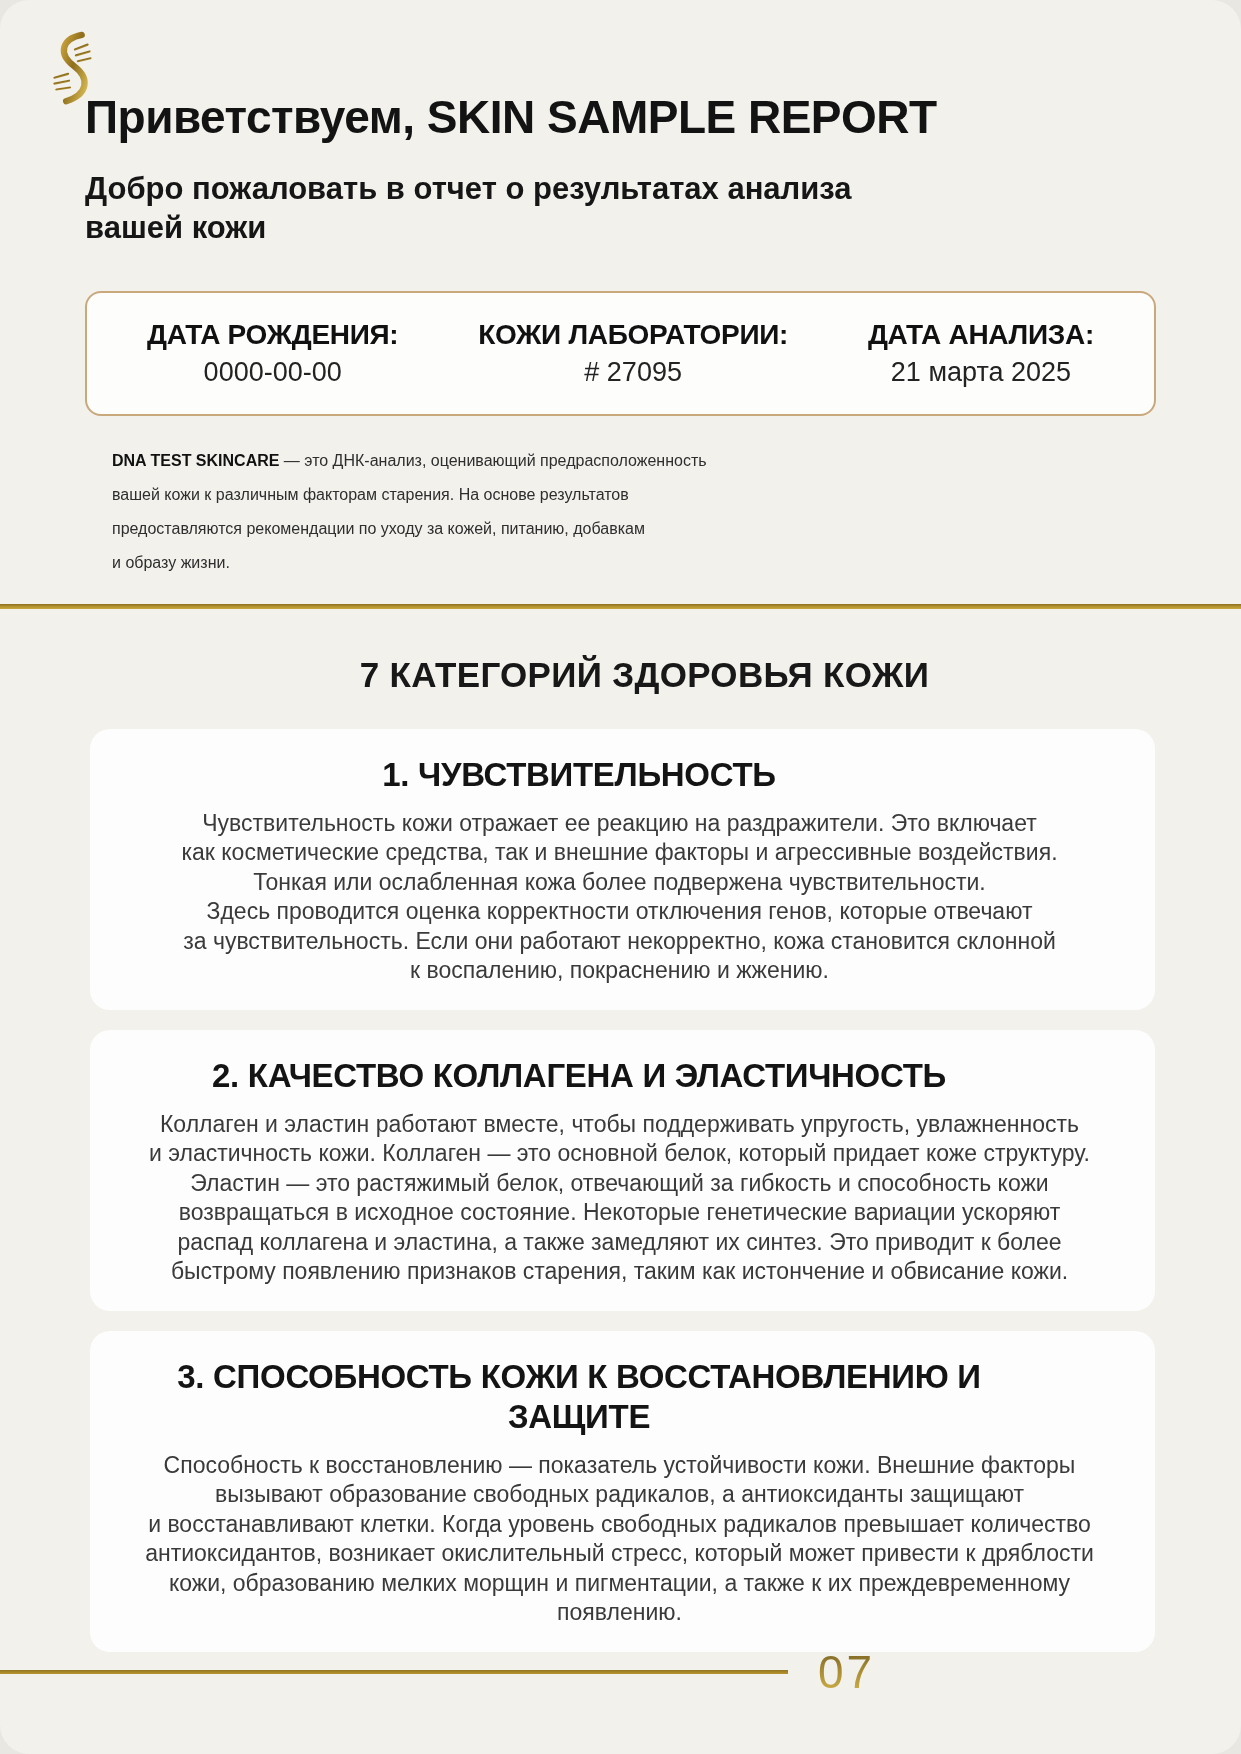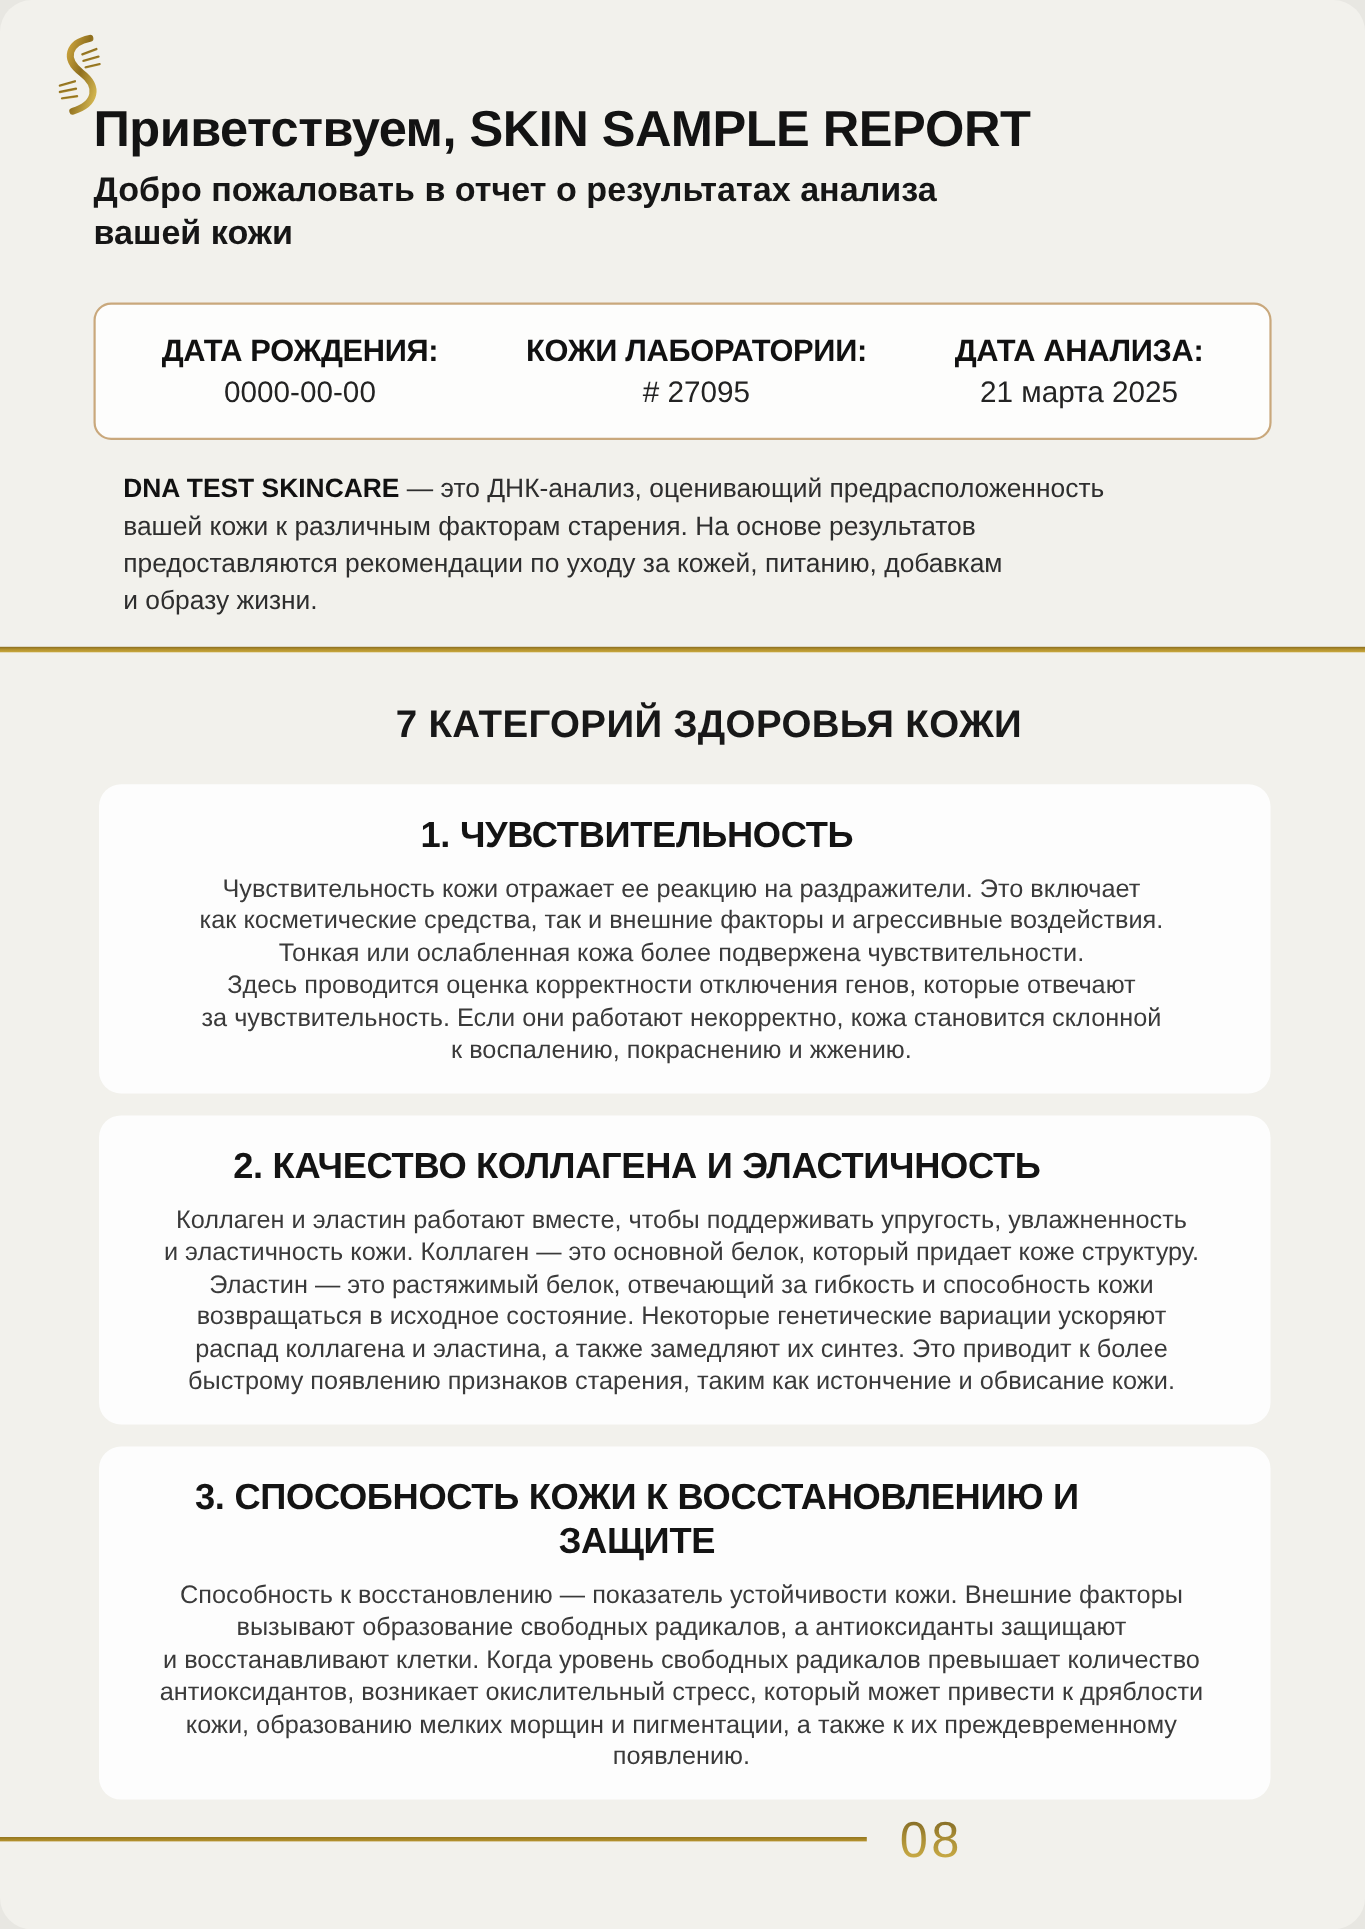--- a/index.html
+++ b/index.html
@@ -29,21 +29,21 @@
 
   h1 {
     font-size: 46px;
     line-height: 1.12;
     font-weight: 800;
     letter-spacing: -0.5px;
     color: #131313;
   }
 
   .subtitle {
-    margin-top: 9px;
+    margin-top: 25px;
     font-size: 31px;
     line-height: 39px;
     font-weight: 700;
     color: #161616;
     white-space: pre-line;
   }
 
   .info-box {
     margin-top: 44px;
     background: #fdfdfc;
@@ -64,21 +64,21 @@
   }
   .info-value {
     margin-top: 6px;
     font-size: 27px;
     font-weight: 400;
     color: #232323;
   }
 
   .intro {
     margin: 28px 0 0 27px;
-    font-size: 24px;
+    font-size: 16px;
     line-height: 34px;
     color: #2e2e2e;
     white-space: pre-line;
   }
   .intro strong { color: #111; font-weight: 700; }
 
   .divider {
     margin-top: 24px;
     width: 100%;
     height: 5px;
@@ -220,15 +220,15 @@
       <p>Способность к восстановлению — показатель устойчивости кожи. Внешние факторы
 вызывают образование свободных радикалов, а антиоксиданты защищают
 и восстанавливают клетки. Когда уровень свободных радикалов превышает количество
 антиоксидантов, возникает окислительный стресс, который может привести к дряблости
 кожи, образованию мелких морщин и пигментации, а также к их преждевременному
 появлению.</p>
     </section>
   </div>
 
   <div class="footer-line"></div>
-  <div class="page-number">08</div>
+  <div class="page-number">07</div>
 
 </div>
 
 </body></html>

